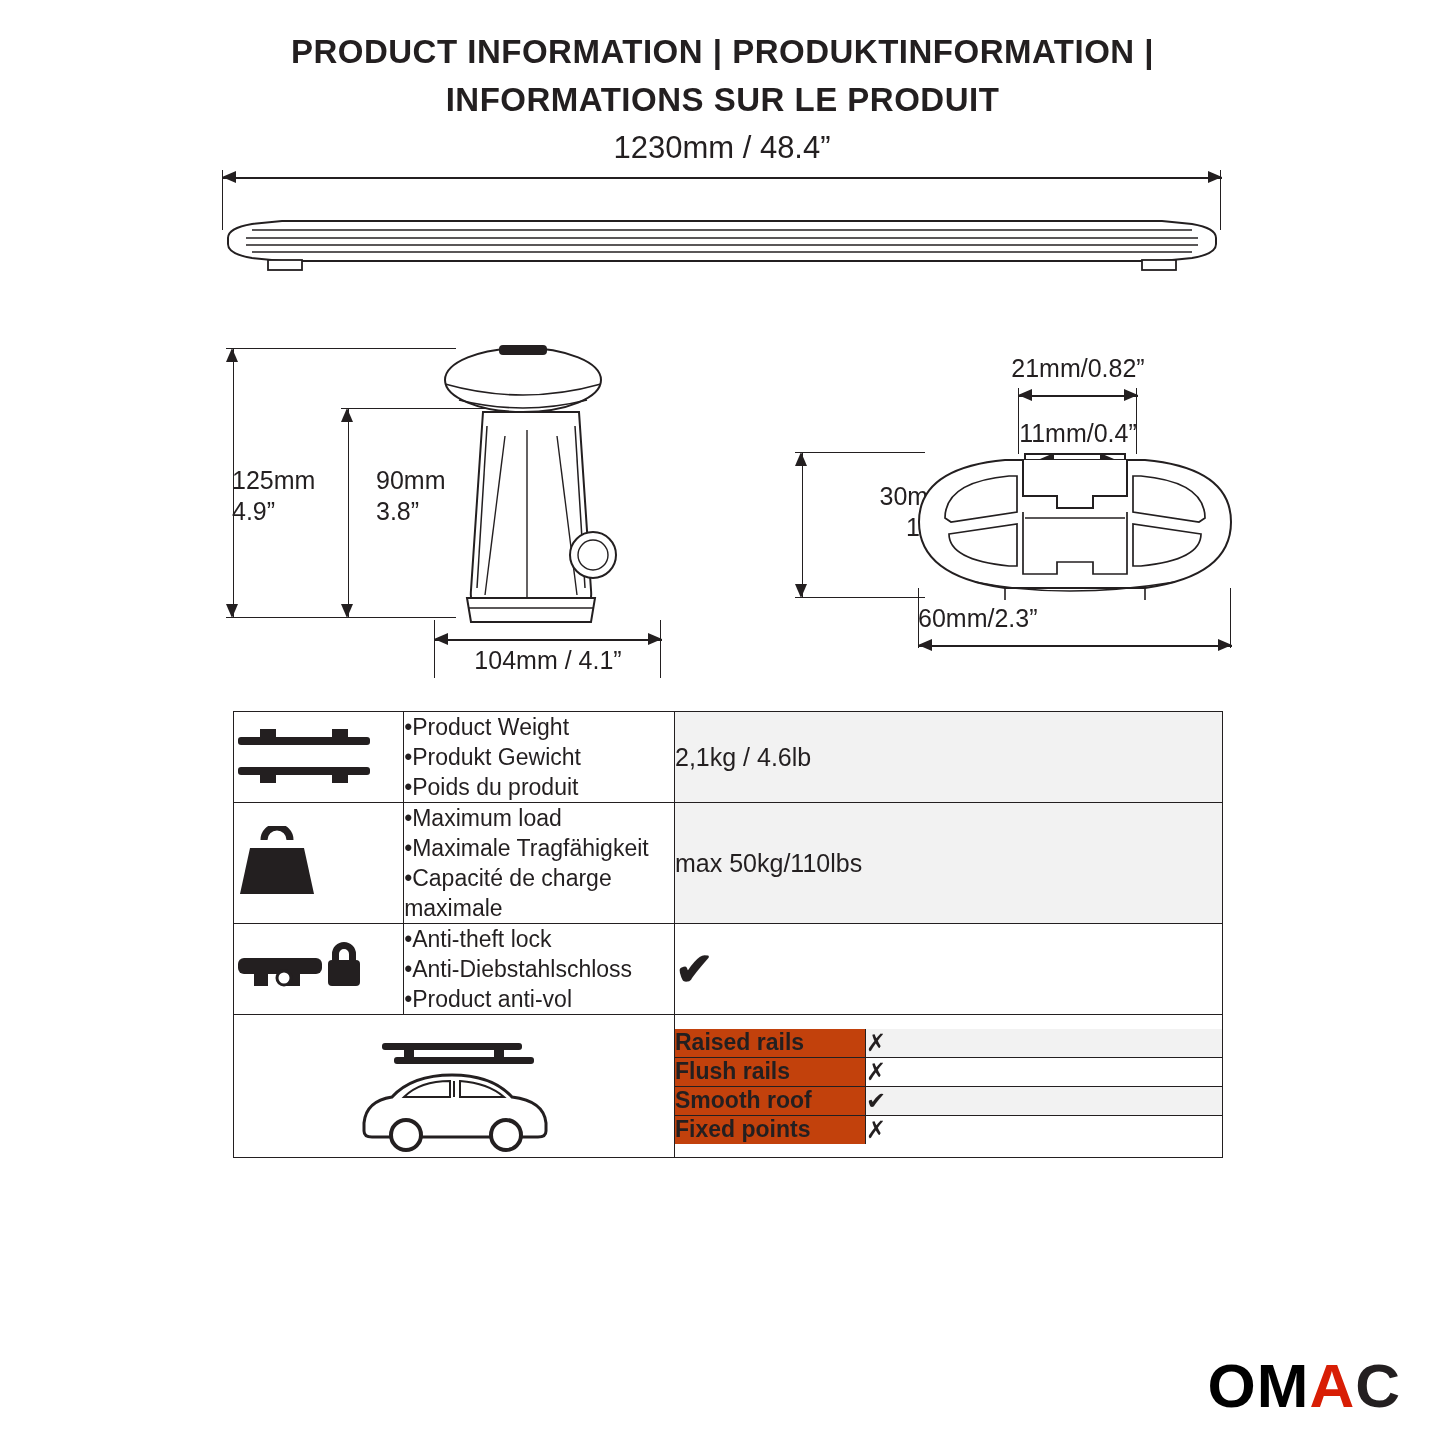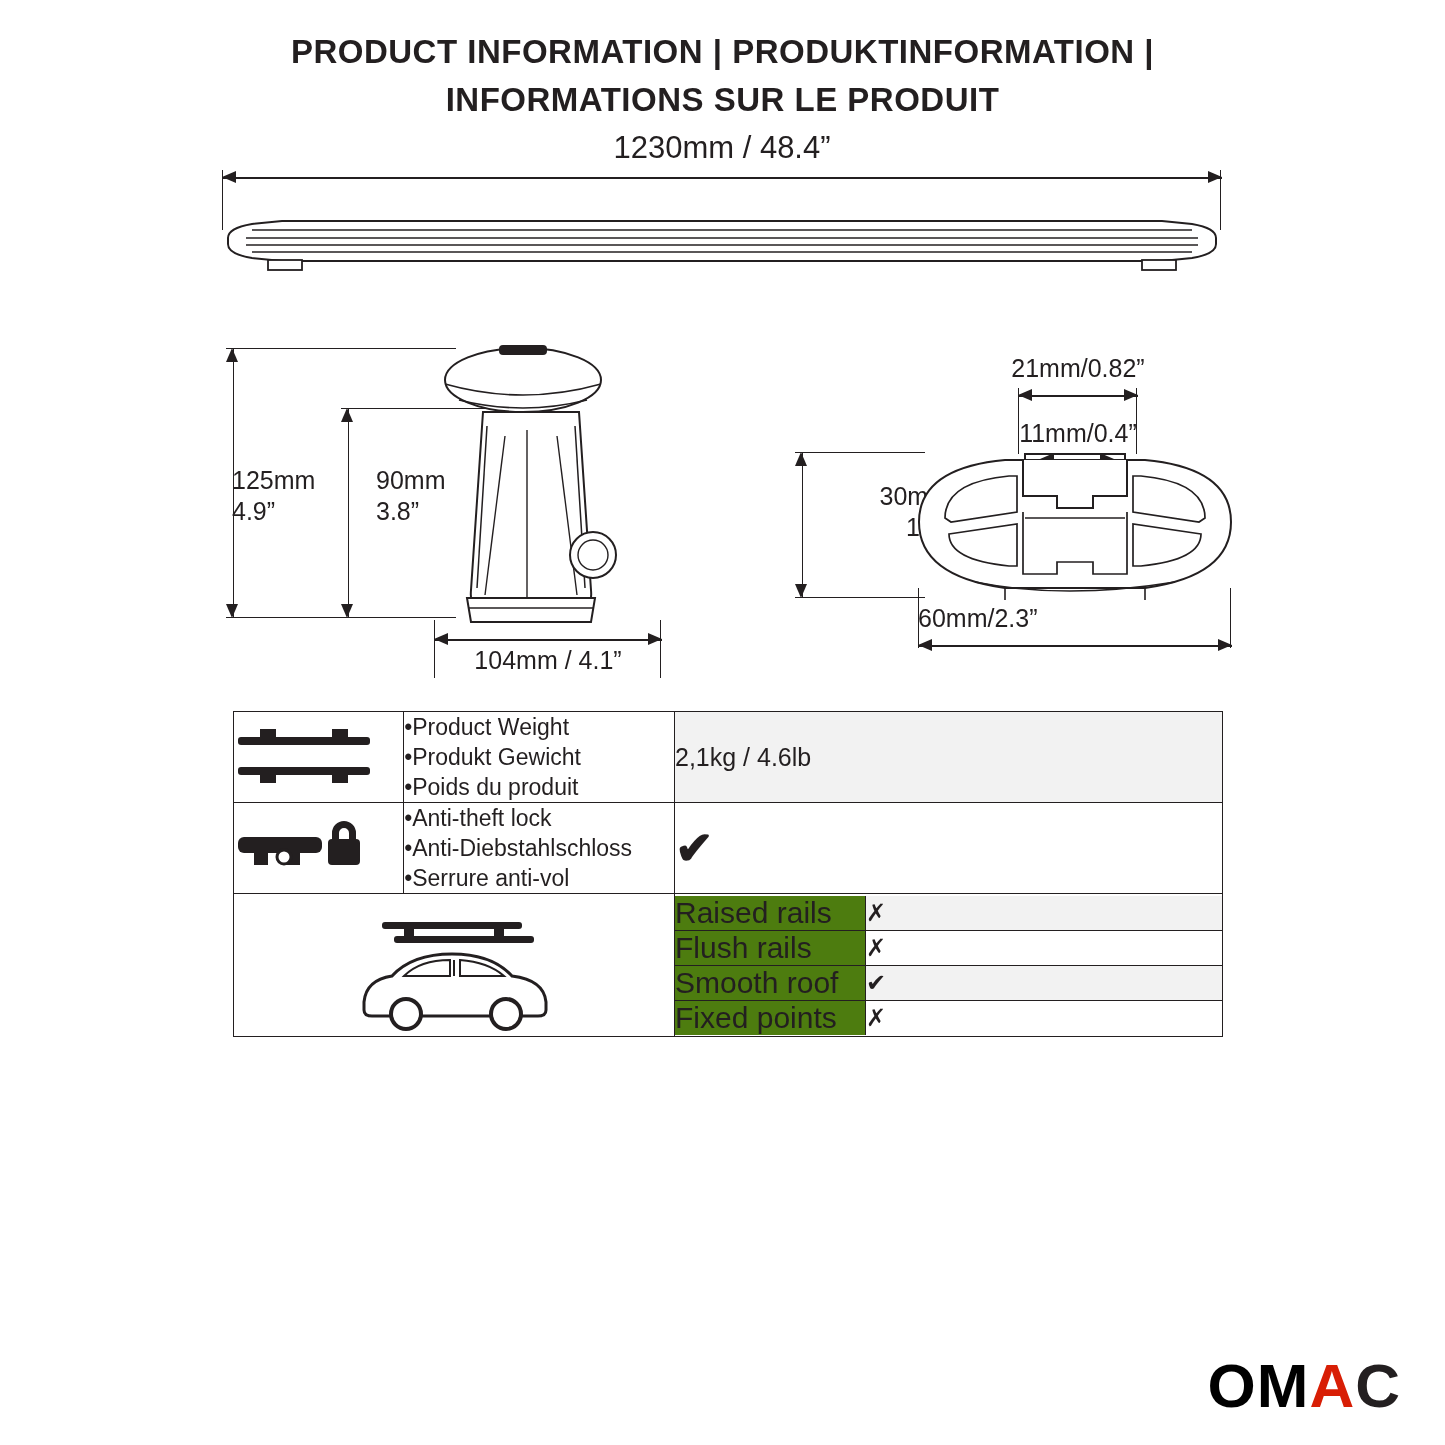--- a/index.html
+++ b/index.html
@@ -155,22 +155,23 @@
   .cell-value.white { background: #ffffff; }
   .row-weight .cell-value { background: #f2f2f2; }
   .check-big {
     font-size: 46px;
     line-height: 46px;
     font-weight: bold;
   }
   .roof-label-cell {
     width: 190px;
     padding: 16px 0 16px 18px;
-    font-size: 30px;
-    background: #4d7c0f;
+    font-size: 23px;
+    background: #c2410c;
+    font-weight: bold;
   }
   .roof-mark-cell {
     padding: 16px 0 16px 16px;
     font-size: 24px;
     background: #f2f2f2;
   }
   .roof-mark-cell.shade-off { background: #ffffff; }
   .roof-left-cell {
     width: 440px;
     padding: 0;
@@ -371,36 +372,50 @@
       </td>
       <td class="cell-labels">
         <div>•Product Weight</div>
         <div>•Produkt Gewicht</div>
         <div>•Poids du produit</div>
       </td>
       <td class="cell-value" colspan="2">2,1kg / 4.6lb</td>
     </tr>
 
 
+    <tr>
+      <td class="cell-icon">
+        <svg width="86" height="74" viewBox="0 0 86 74">
+          <path d="M30 14 a13 13 0 0 1 26 0" fill="none" stroke="#231f20" stroke-width="7"></path>
+          <path d="M16 22 L70 22 L80 68 L6 68 Z" fill="#231f20"></path>
+        </svg>
+      </td>
+      <td class="cell-labels">
+        <div>•Maximum load</div>
+        <div>•Maximale Tragfähigkeit</div>
+        <div>•Capacité de charge maximale</div>
+      </td>
+      <td class="cell-value" colspan="2">max 50kg/110lbs</td>
+    </tr>
 
     <tr>
       <td class="cell-icon">
         <svg width="140" height="74" viewBox="0 0 140 74">
           <rect x="4" y="26" width="84" height="16" rx="6" fill="#231f20"></rect>
           <rect x="20" y="42" width="14" height="12" fill="#231f20"></rect>
           <rect x="52" y="42" width="14" height="12" fill="#231f20"></rect>
           <circle cx="50" cy="46" r="7" fill="#ffffff" stroke="#231f20" stroke-width="3"></circle>
           <path d="M98 22 a12 12 0 0 1 24 0 l0 8 -7 0 0 -8 a5 5 0 0 0 -10 0 l0 8 -7 0 Z" fill="#231f20"></path>
           <rect x="94" y="28" width="32" height="26" rx="4" fill="#231f20"></rect>
         </svg>
       </td>
       <td class="cell-labels">
         <div>•Anti-theft lock</div>
         <div>•Anti-Diebstahlschloss</div>
-        <div>•Serrure anti-vol</div>
+        <div>•Product anti-vol</div>
       </td>
       <td class="cell-value white check-big" colspan="2">✔</td>
     </tr>
 
     <tr>
       <td class="roof-left-cell" colspan="2">
         <svg width="240" height="130" viewBox="0 0 240 130" style="margin:12px auto 0;">
           <rect x="48" y="16" width="140" height="7" rx="3" fill="#231f20"></rect>
           <rect x="60" y="30" width="140" height="7" rx="3" fill="#231f20"></rect>
           <rect x="70" y="22" width="10" height="9" fill="#231f20"></rect>

